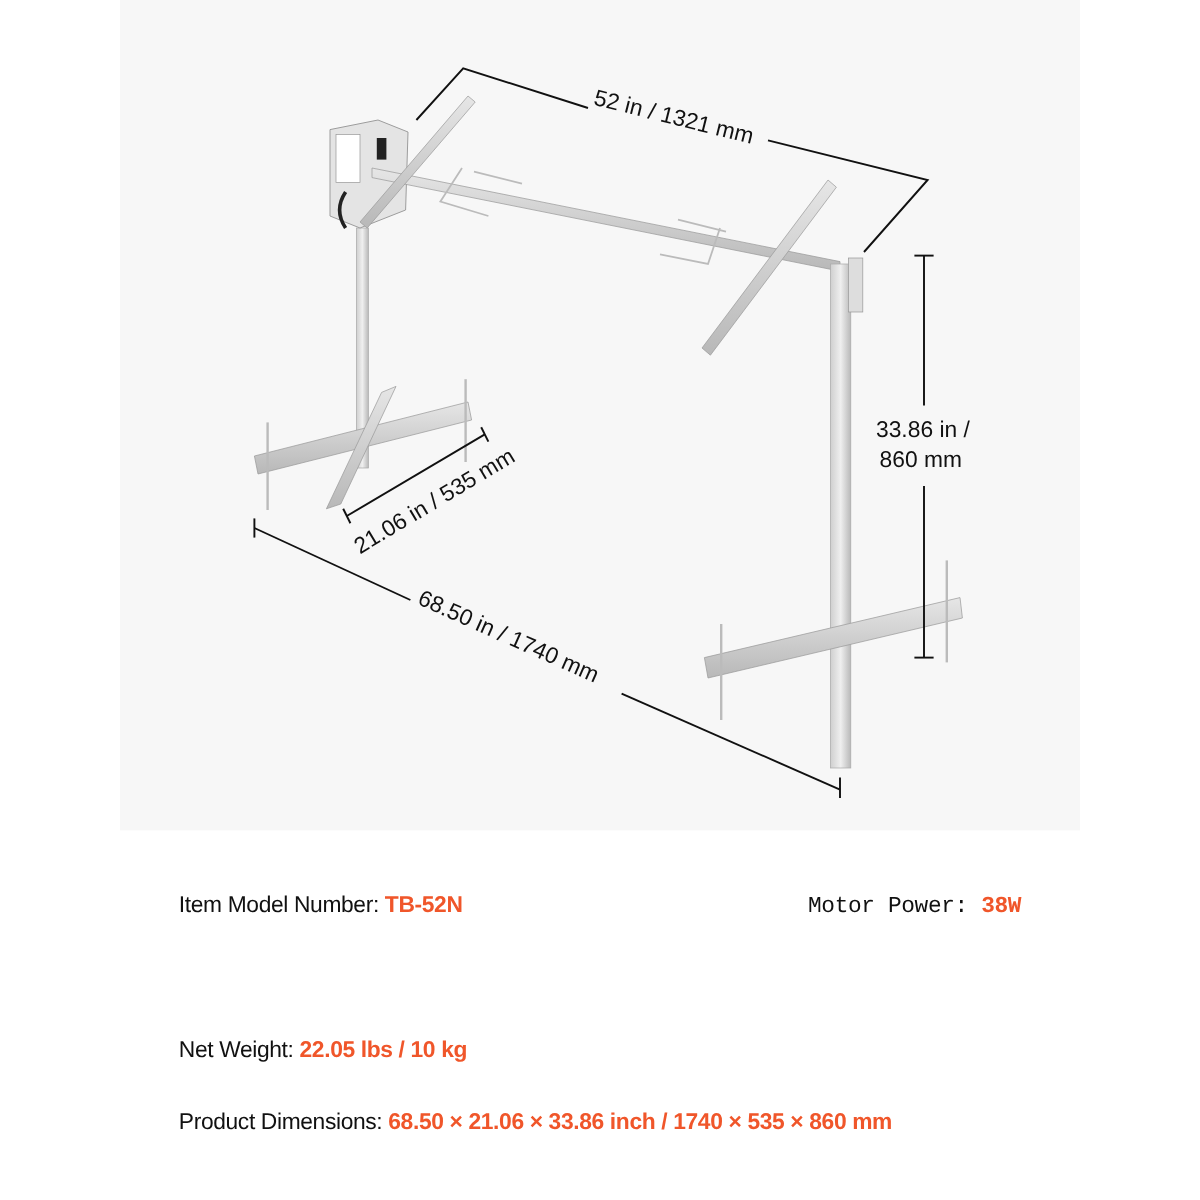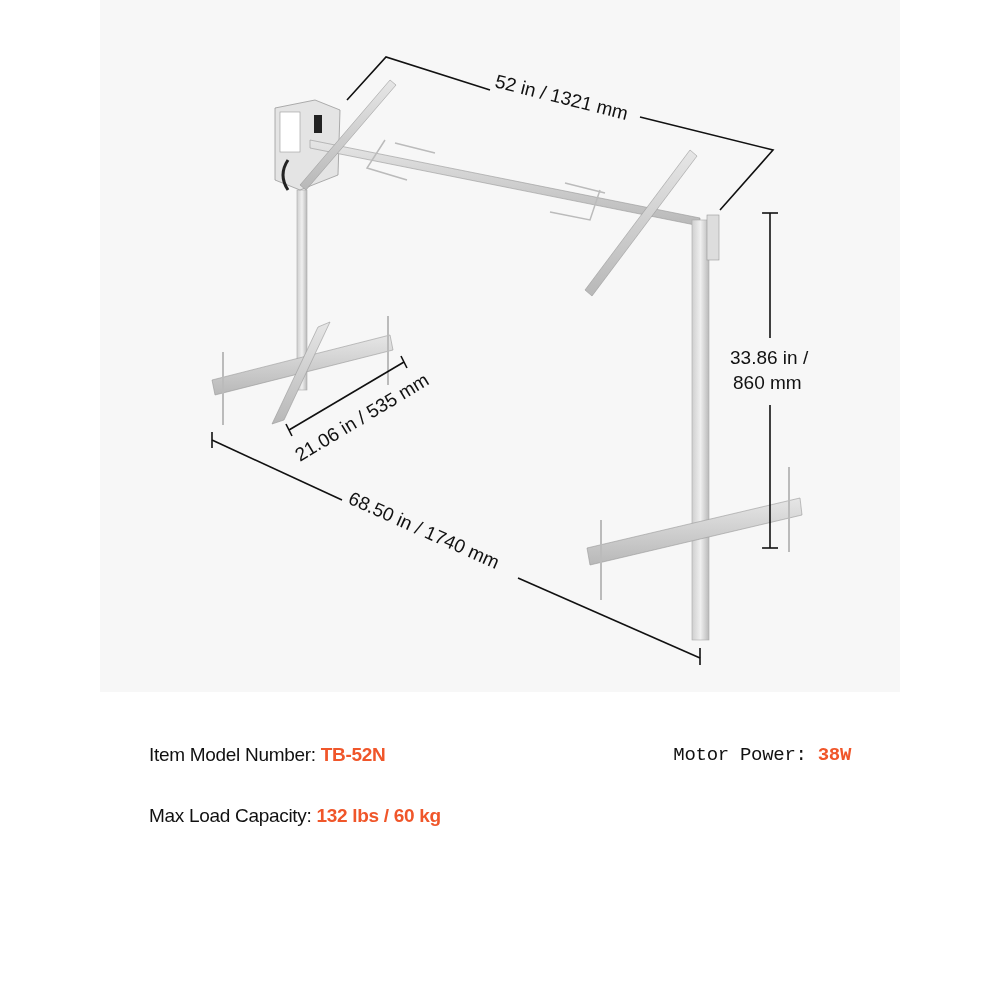--- a/index.html
+++ b/index.html
@@ -85,16 +85,19 @@
   <text class="dim-label" transform="translate(347,503) rotate(24)">68.50 in / 1740 mm</text>
 </svg>
 
 <div class="specs">
   <div class="spec" style="left:149px; top:744px;">
     <span class="lbl">Item Model Number: </span><span class="val">TB-52N</span>
   </div>
   <div class="spec" style="right:149px; top:744px;font-family:Liberation Mono, monospace;">
     <span class="lbl">Motor Power: </span><span class="val">38W</span>
   </div>
-  <div class="spec" style="left:149px; top:805px;">
-    <span class="lbl">Max Load Capacity: </span><span class="val">132 lbs / 60 kg</span>
+  <div class="spec" style="left:149px; top:865px;">
+    <span class="lbl">Net Weight: </span><span class="val">22.05 lbs / 10 kg</span>
+  </div>
+  <div class="spec" style="left:149px; top:925px;">
+    <span class="lbl">Product Dimensions: </span><span class="val">68.50 × 21.06 × 33.86 inch / 1740 × 535 × 860 mm</span>
   </div>
 </div>
 
 </body></html>

